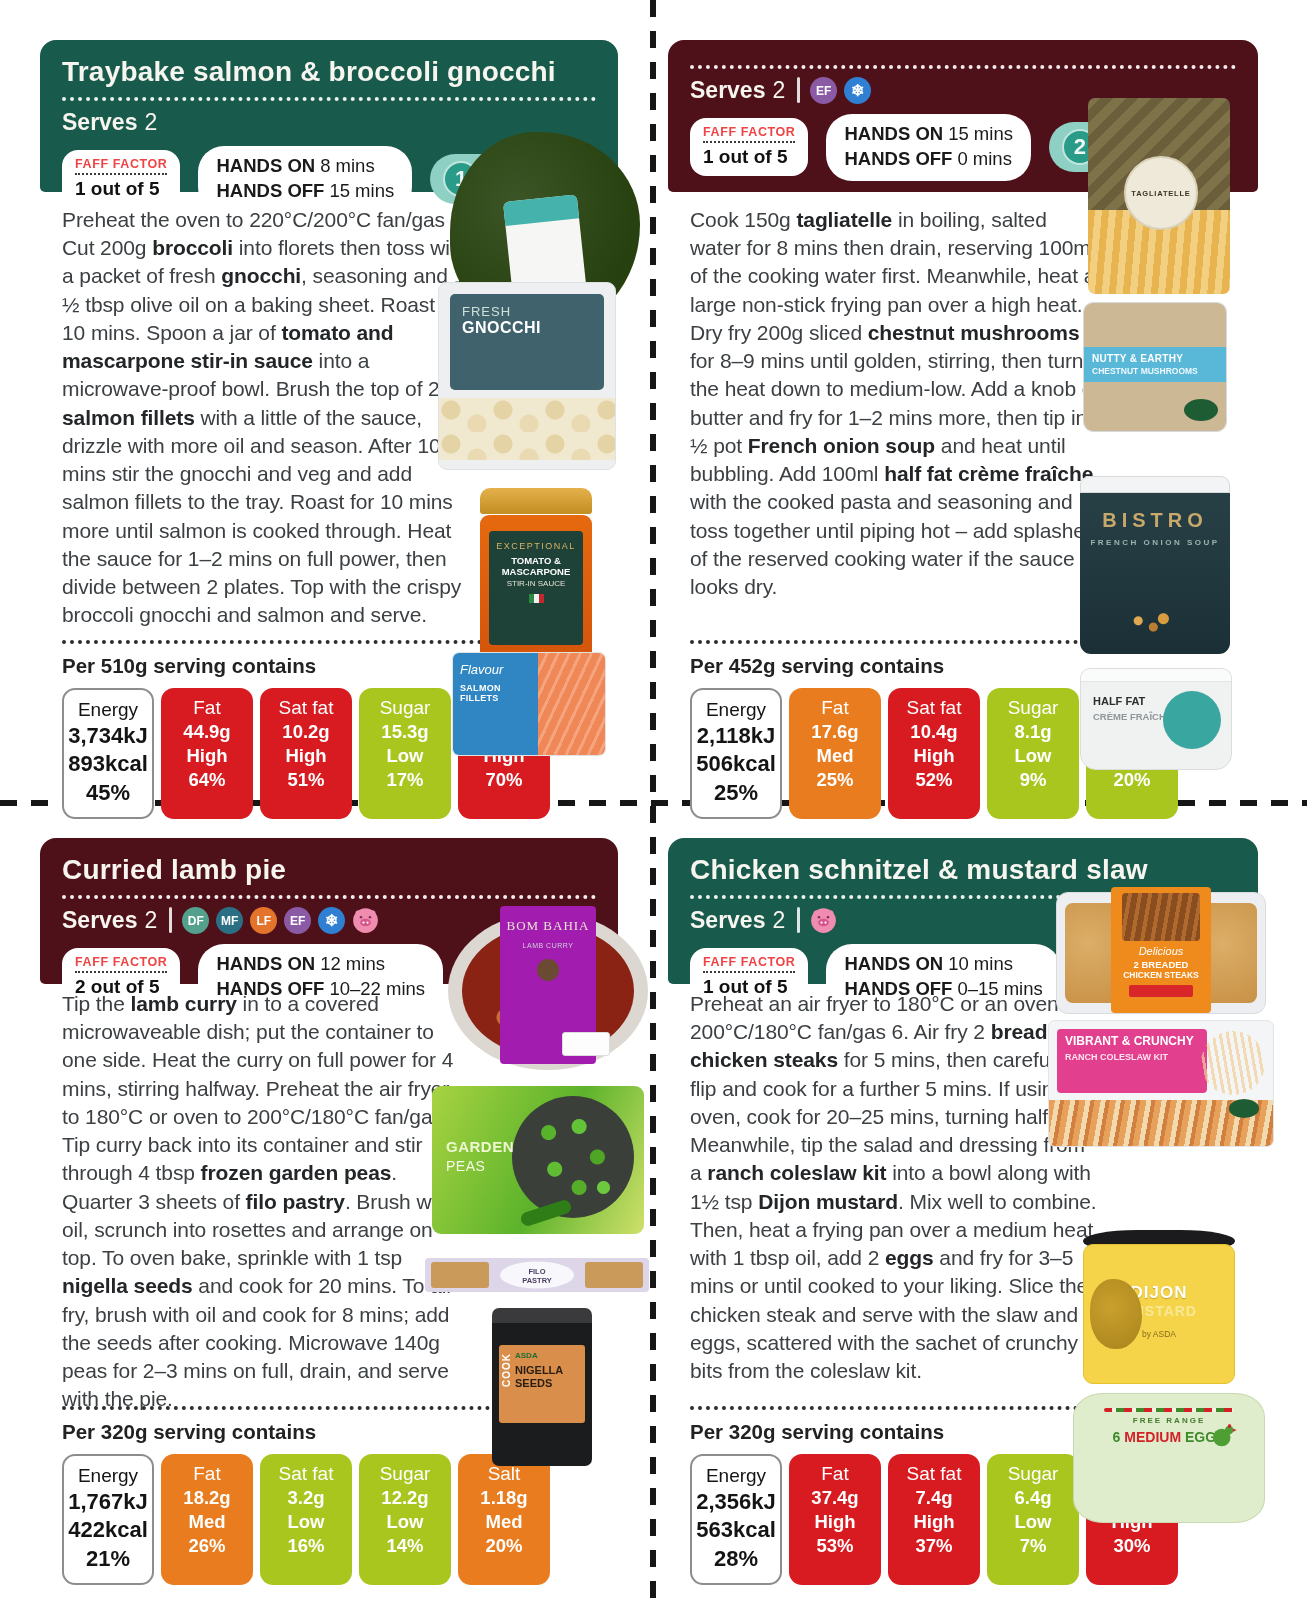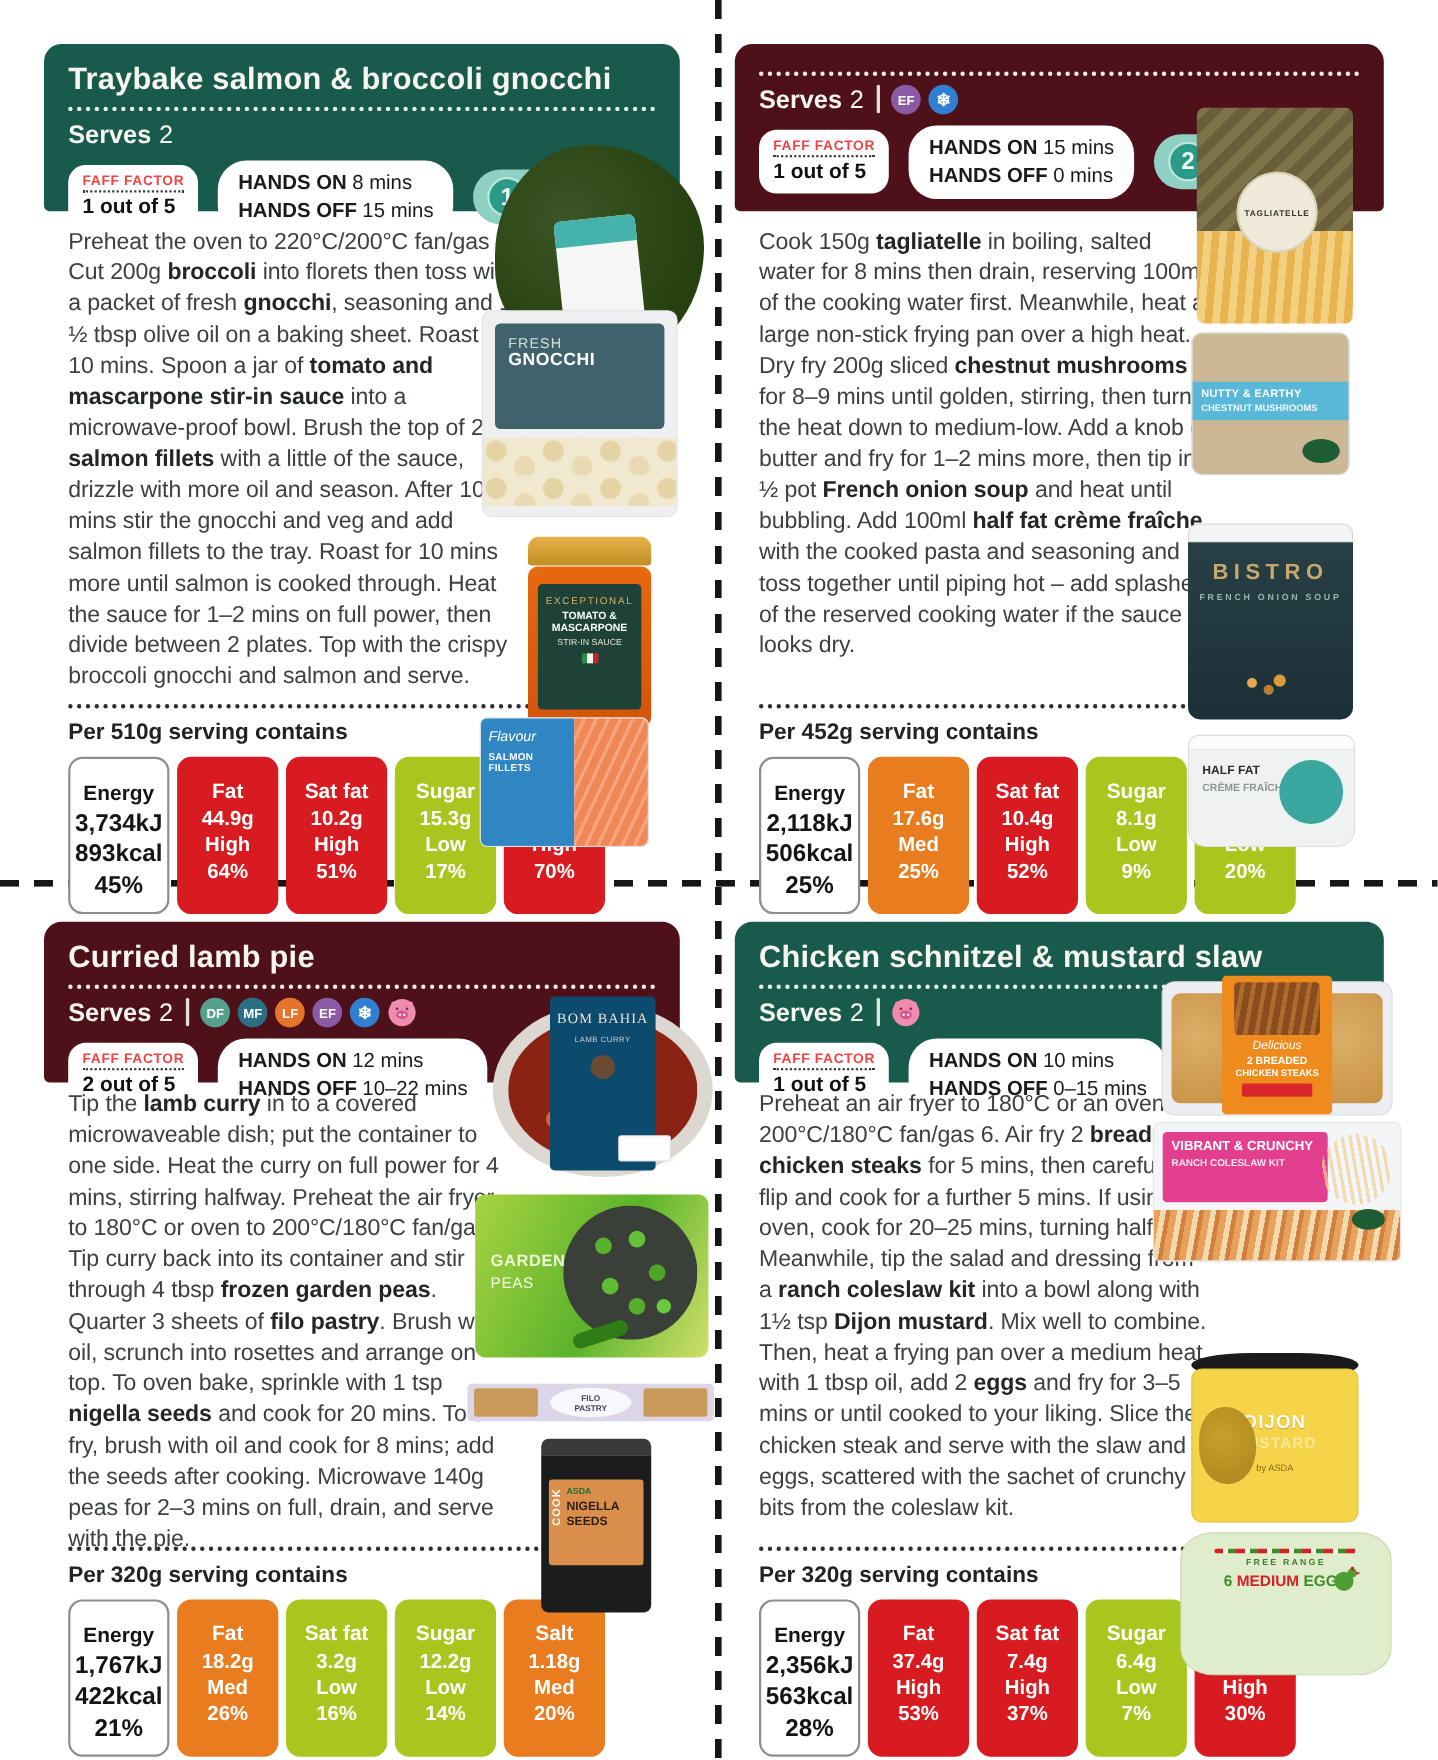--- a/index.html
+++ b/index.html
@@ -34,21 +34,21 @@
   .five-num{width:36px;height:36px;border-radius:50%;background:#2a9a89;color:#eef8f5;font-size:22px;font-weight:bold;
     display:flex;align-items:center;justify-content:center;border:2px solid #bfe5dd;box-sizing:border-box;}
   .five-text{font-size:14.5px;font-weight:bold;color:#15453a;line-height:1.15;}
   .bodytext{position:absolute;left:22px;z-index:2;font-size:21px;line-height:1.345;color:#3c4043;letter-spacing:-.1px;}
   .bodytext b{font-weight:bold;color:#232628;}
   .nut{position:absolute;left:22px;width:508px;z-index:2;}
   .dotsep{border-top:4px dotted #2e2e2e;margin-bottom:10px;}
   .per{font-size:20.5px;font-weight:bold;color:#222;margin-bottom:10px;}
   .tiles{display:flex;gap:7px;align-items:stretch;}
   .tile{width:92px;border-radius:13px;padding:8px 3px 9px;text-align:center;color:#fff;box-sizing:border-box;}
-  .tile .t-label{font-size:19px;font-weight:bold;line-height:1.25;margin-top:12px;}
+  .tile .t-label{font-size:19px;font-weight:normal;line-height:1.25;}
   .tile .t-row{font-size:18.5px;font-weight:bold;line-height:1.3;}
   .tile.energy{background:#fff;color:#141414;border:2.5px solid #8d8d8d;}
   .tile.energy .t-row{font-weight:600;font-size:22px;}
   .products{position:absolute;inset:0;z-index:3;pointer-events:none;}
   .products > div{position:absolute;}
   
   .broc-body{width:190px;height:198px;border-radius:46% 54% 50% 50%/52% 48% 55% 45%;
     background:radial-gradient(circle at 35% 35%,#3c5526,#26400f 70%);position:relative;}
   .broc-label{position:absolute;left:58px;top:66px;width:74px;height:100px;background:#f6f6f4;border-radius:6px;transform:rotate(-6deg);}
   .broc-strip{height:24px;background:#45b3ab;border-radius:6px 6px 0 0;}
@@ -90,21 +90,21 @@
     background:radial-gradient(circle at 50% 40%,#6b3a1f 40%,#402012 75%);
     background-image:radial-gradient(circle at 30% 40%,#e0a94f 4px,transparent 5px),radial-gradient(circle at 60% 35%,#d89b3f 5px,transparent 6px),radial-gradient(circle at 48% 55%,#b97e33 4px,transparent 5px);}
   .cf-pot{width:100%;height:100%;background:#f0f1f1;border:1px solid #ddd;border-radius:10px 10px 16px 16px;position:relative;overflow:hidden;}
   .cf-rim{height:12px;background:#fafbfb;border-bottom:1px solid #e3e3e3;}
   .cf-t1{position:absolute;left:12px;top:26px;color:#2d2d2d;font-weight:bold;font-size:11px;}
   .cf-t2{position:absolute;left:12px;top:42px;color:#8f9699;font-size:9.5px;font-weight:bold;}
   .cf-circ{position:absolute;right:10px;top:22px;width:58px;height:58px;border-radius:50%;background:#3aa6a0;}
   .curry-dish{width:100%;height:100%;border-radius:50%;background:#dcd8d1;position:relative;display:flex;align-items:center;justify-content:center;}
   .curry-food{width:86%;height:84%;border-radius:50%;background:#8a2313;
     background-image:radial-gradient(circle at 30% 40%,#c1502f 9px,transparent 10px),radial-gradient(circle at 70% 30%,#b5402a 8px,transparent 9px),radial-gradient(circle at 62% 72%,#37591f 6px,transparent 7px),radial-gradient(circle at 25% 70%,#c96a3a 8px,transparent 9px);}
-  .curry-sleeve{position:absolute;left:50%;top:-6px;transform:translateX(-50%);width:96px;height:158px;background:#0c4a6e;border-radius:4px;
+  .curry-sleeve{position:absolute;left:50%;top:-6px;transform:translateX(-50%);width:96px;height:158px;background:#a21caf;border-radius:4px;
     text-align:center;color:#e9e3d3;padding-top:12px;box-sizing:border-box;}
   .curry-bom{font-family:"Liberation Serif",serif;font-size:13px;letter-spacing:1px;line-height:1.2;}
   .curry-sub{font-size:7px;color:#cfd2da;margin-top:8px;letter-spacing:.5px;}
   .curry-el{width:22px;height:22px;border-radius:50%;background:#6b4a33;margin:10px auto 0;}
   .curry-tag{position:absolute;right:-14px;bottom:8px;width:46px;height:22px;background:#fdfdfd;border:1px solid #ddd;border-radius:3px;}
   .peas-bag{width:100%;height:100%;border-radius:9px;background:linear-gradient(115deg,#a8d342 0%,#5cb32b 55%,#cfe06a 100%);position:relative;overflow:hidden;}
   .peas-circ{position:absolute;right:10px;top:10px;width:122px;height:122px;border-radius:50%;background:#3a3f3a;
     background-image:radial-gradient(circle at 30% 30%,#58b32c 7px,transparent 8px),radial-gradient(circle at 55% 25%,#64c238 7px,transparent 8px),radial-gradient(circle at 70% 50%,#4ea526 7px,transparent 8px),radial-gradient(circle at 35% 60%,#60bd33 7px,transparent 8px),radial-gradient(circle at 55% 75%,#55ad2a 7px,transparent 8px),radial-gradient(circle at 75% 75%,#6cc83f 6px,transparent 7px);}
   .peas-t1{position:absolute;left:14px;top:52px;color:#eef7d2;font-weight:bold;font-size:15px;letter-spacing:.5px;}
   .peas-t2{position:absolute;left:14px;top:72px;color:#f6fae6;font-size:14px;letter-spacing:.5px;}
@@ -237,21 +237,21 @@
       <div class="jar-lid"></div>
       <div class="jar-body">
         <div class="jar-label">
           <div class="jar-exc">EXCEPTIONAL</div>
           <div class="jar-t1">TOMATO &amp; MASCARPONE</div>
           <div class="jar-t2">STIR-IN SAUCE</div>
           <div class="flag"></div>
         </div>
       </div>
     </div>
-    <div style="left:396px;top:612px;width:152px;height:116px;">
+    <div style="left:412px;top:612px;width:152px;height:102px;">
       <div class="sal-tray">
         <div class="sal-label">
           <div class="sal-script">Flavour</div>
           <div class="sal-name">SALMON FILLETS</div>
         </div>
         <div class="sal-flesh"></div>
       </div>
     </div>
   </div>
 </section>

